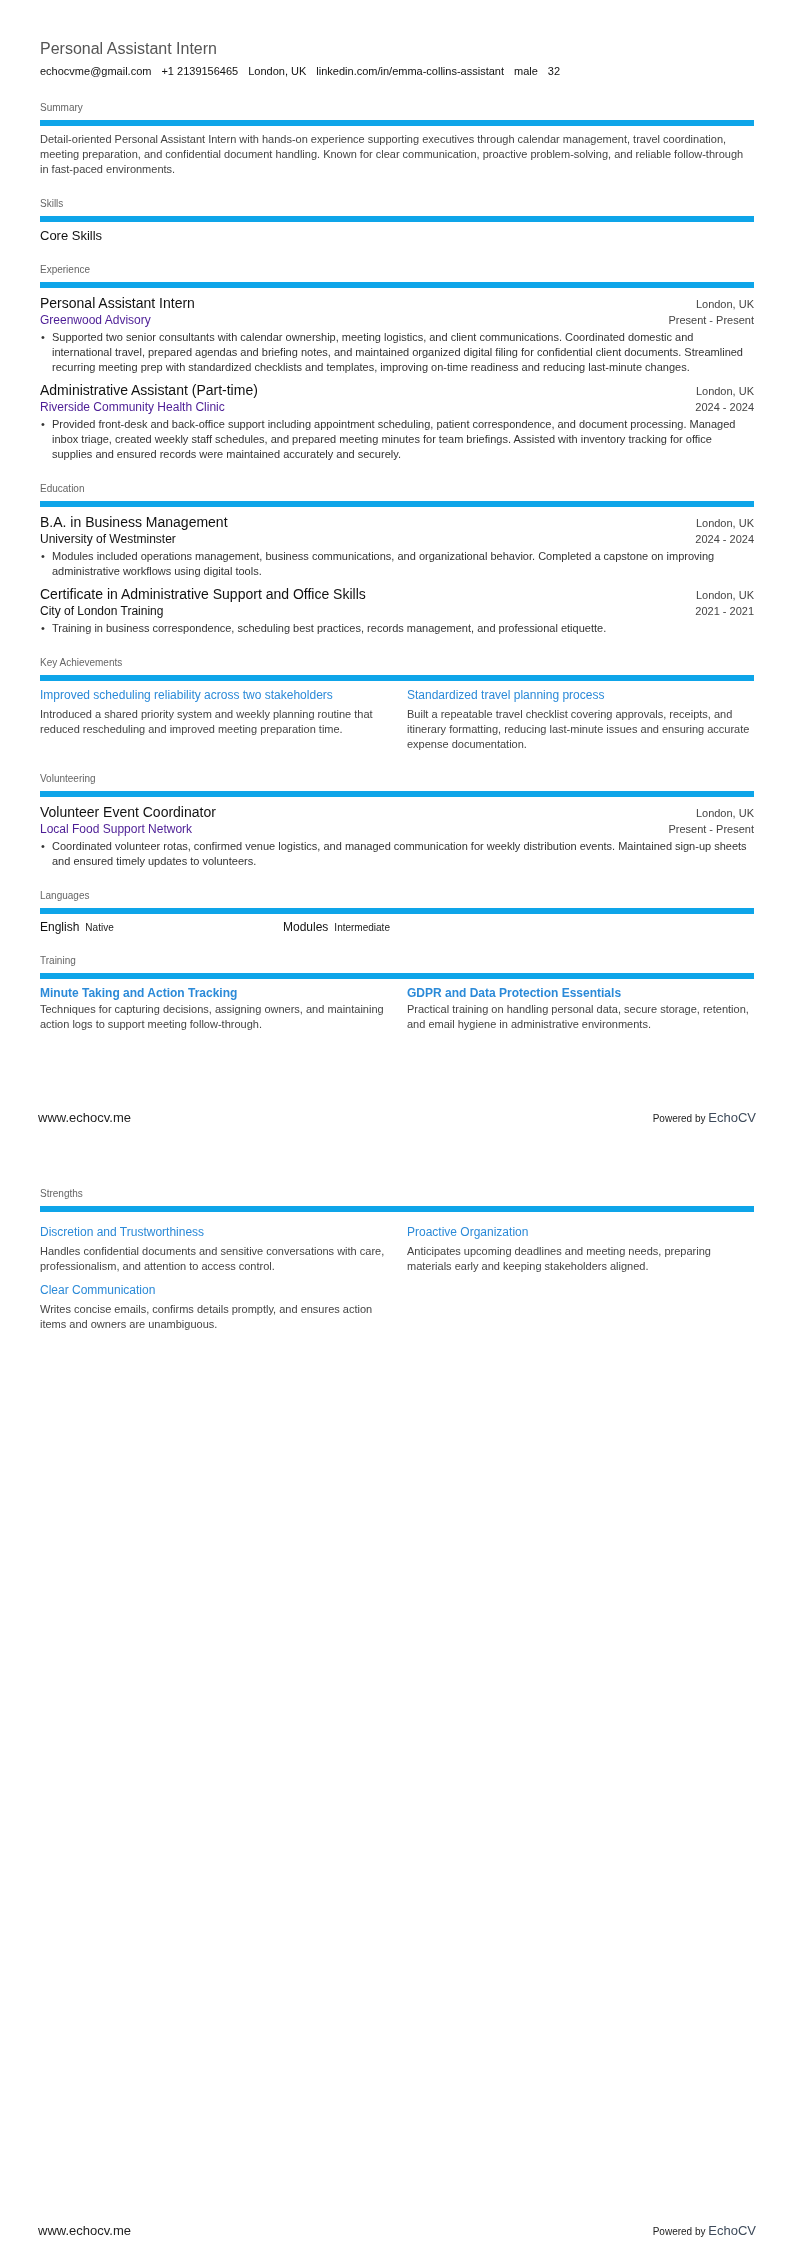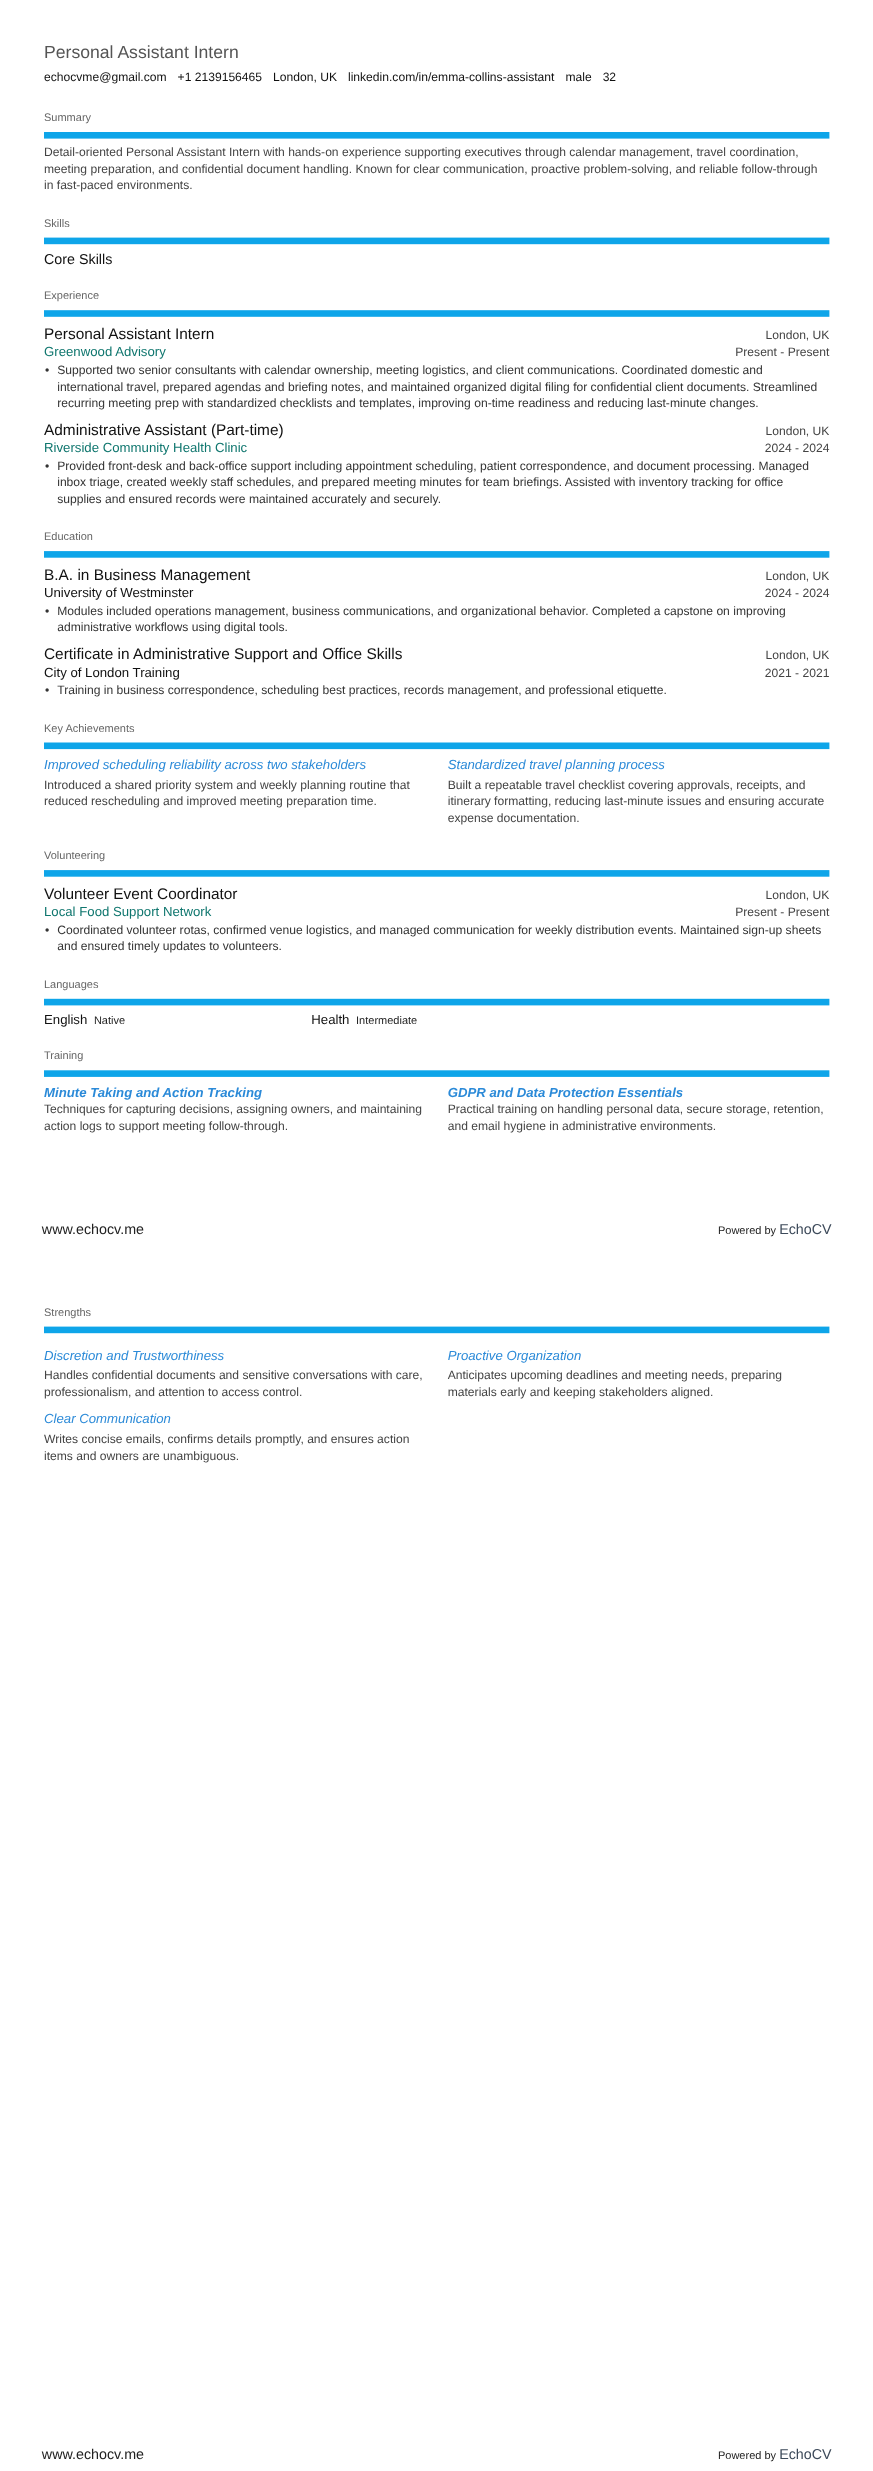--- a/index.html
+++ b/index.html
@@ -14,28 +14,28 @@
     .section { margin-top: 18px; }
     .section-title { font-size: 10px; color: #666; line-height: 18px; padding-bottom: 3px; border-bottom: 6px solid #0ea5e9; margin-bottom: 6px; }
     .para { font-size: 11px; color: #444; line-height: 15px; }
     .sub-head { font-size: 13px; color: #111; margin: 4px 0 3px 0; }
     .skills { display: flex; flex-wrap: wrap; column-gap: 16px; row-gap: 6px; }
     .skill { font-size: 11px; color: #444; padding-bottom: 5px; border-bottom: 1.5px solid #111; line-height: 14px; }
     .entry { margin-top: 6px; }
     .entry-row { display: flex; justify-content: space-between; align-items: baseline; }
     .entry-title { font-size: 14px; color: #111; line-height: 18px; }
     .entry-loc { font-size: 11px; color: #444; }
-    .entry-org { font-size: 12px; color: #0f766e; line-height: 16px; }
+    .entry-org { font-size: 12px; color: #4c1d95; line-height: 16px; }
     .entry-org.dark { color: #111; }
     .entry-date { font-size: 11px; color: #444; }
     .bullets { margin: 2px 0 0 0; padding-left: 12px; }
     .bullets li { font-size: 11px; color: #333; line-height: 15px; list-style: none; position: relative; }
     .bullets li::before { content: "\2022"; position: absolute; left: -11px; }
     .two-col { display: grid; grid-template-columns: 1fr 1fr; column-gap: 20px; row-gap: 6px; }
-    .card-title { font-size: 12px; color: #2b8ad8; line-height: 16px; margin-bottom: 4px; font-style: italic; }
+    .card-title { font-size: 12px; color: #2b8ad8; line-height: 16px; margin-bottom: 4px; }
     .card-title.bold { font-weight: bold; margin-bottom: 1px; }
     .card-desc { font-size: 11px; color: #444; line-height: 15px; }
     .lang-row { display: flex; }
     .lang { width: 243px; display: flex; align-items: baseline; gap: 6px; }
     .lang-name { font-size: 12px; color: #111; }
     .lang-level { font-size: 10px; color: #222; }
     .footer { position: absolute; left: 38px; right: 38px; display: flex; justify-content: space-between; align-items: baseline; }
     .footer-url { font-size: 13px; color: #222; }
     .powered { font-size: 10px; color: #222; }
     .powered .brand { font-size: 13px; color: #3d4a5a; }
@@ -159,21 +159,21 @@
     </div>
 
     <div class="section">
       <div class="section-title">Languages</div>
       <div class="lang-row">
         <div class="lang">
           <span class="lang-name">English</span>
           <span class="lang-level">Native</span>
         </div>
         <div class="lang">
-          <span class="lang-name">Health</span>
+          <span class="lang-name">Modules</span>
           <span class="lang-level">Intermediate</span>
         </div>
       </div>
     </div>
 
     <div class="section">
       <div class="section-title">Training</div>
       <div class="two-col">
         <div>
           <div class="card-title bold">Minute Taking and Action Tracking</div>

